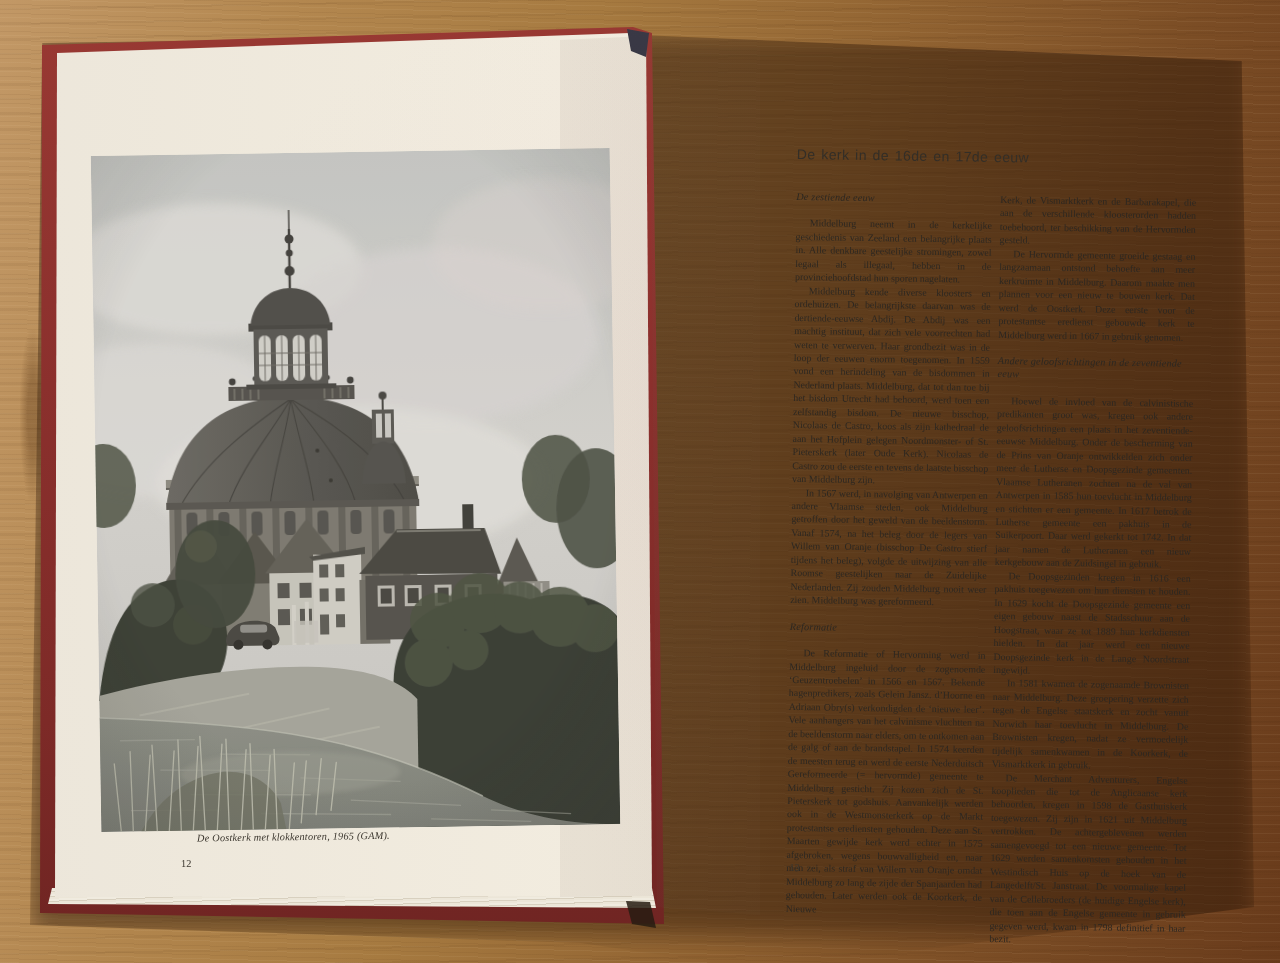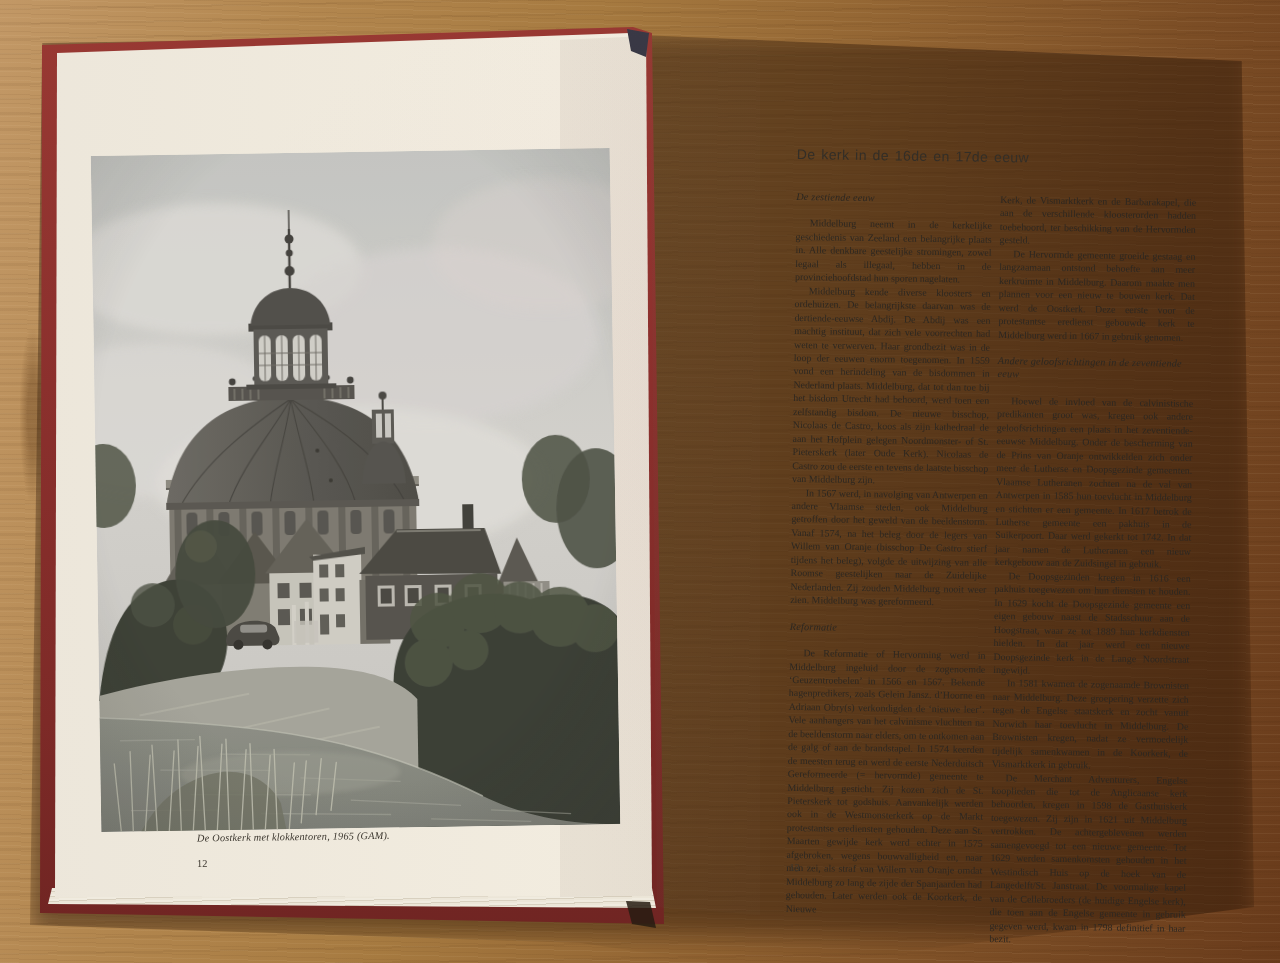--- a/index.html
+++ b/index.html
@@ -46,21 +46,21 @@
     clip-path:polygon(560px 40px, 646px 36px, 652px 896px, 560px 897px);
     background:linear-gradient(90deg, rgba(0,0,0,0) 0%, rgba(110,85,70,0.14) 80%, rgba(70,50,40,0.25) 100%);}
   .gutter-shade-r{position:absolute;inset:0;
     clip-path:polygon(650px 36px, 760px 40px, 760px 915px, 657px 907px);
     background:linear-gradient(90deg, rgba(80,60,45,0.20) 0%, rgba(110,85,70,0.08) 55%, rgba(0,0,0,0) 100%);}
   
   .photo{position:absolute;left:96px;top:152px;width:519px;height:676px;transform:rotate(-0.9deg);}
   .caption{position:absolute;left:197px;top:830px;width:360px;transform:rotate(-0.8deg);
     font-style:italic;font-size:10.3px;color:#3b362e;letter-spacing:.2px;}
   .pageno{font-size:10.5px;color:#3b362e;}
-  .pageno-left{position:absolute;left:197px;top:858px;transform:rotate(-0.8deg);text-align:center;}
+  .pageno-left{position:absolute;left:181px;top:858px;transform:rotate(-0.8deg);text-align:center;}
   
   .rtext{position:absolute;left:797px;top:146px;width:400px;height:760px;
     transform:rotate(0.85deg);transform-origin:0 0;color:#2c2721;}
   .rtitle{position:absolute;left:0;top:0;width:400px;
     font-family:"Liberation Sans",sans-serif;font-weight:400;font-size:14px;
     letter-spacing:.4px;word-spacing:1.5px;color:#332e27;}
   .col{position:absolute;top:44px;width:196px;font-size:9.9px;line-height:13.45px;
     text-align:justify;hyphens:auto;-webkit-hyphens:auto;}
   .col1{left:0;}
   .col2{left:204px;}

